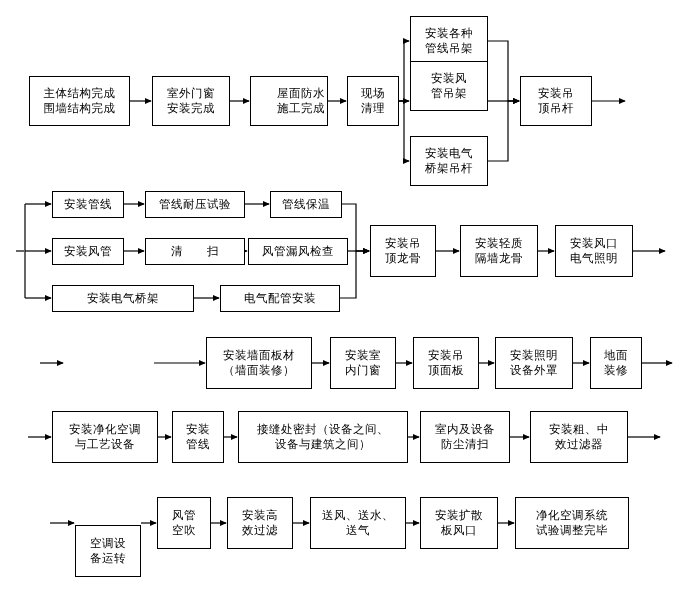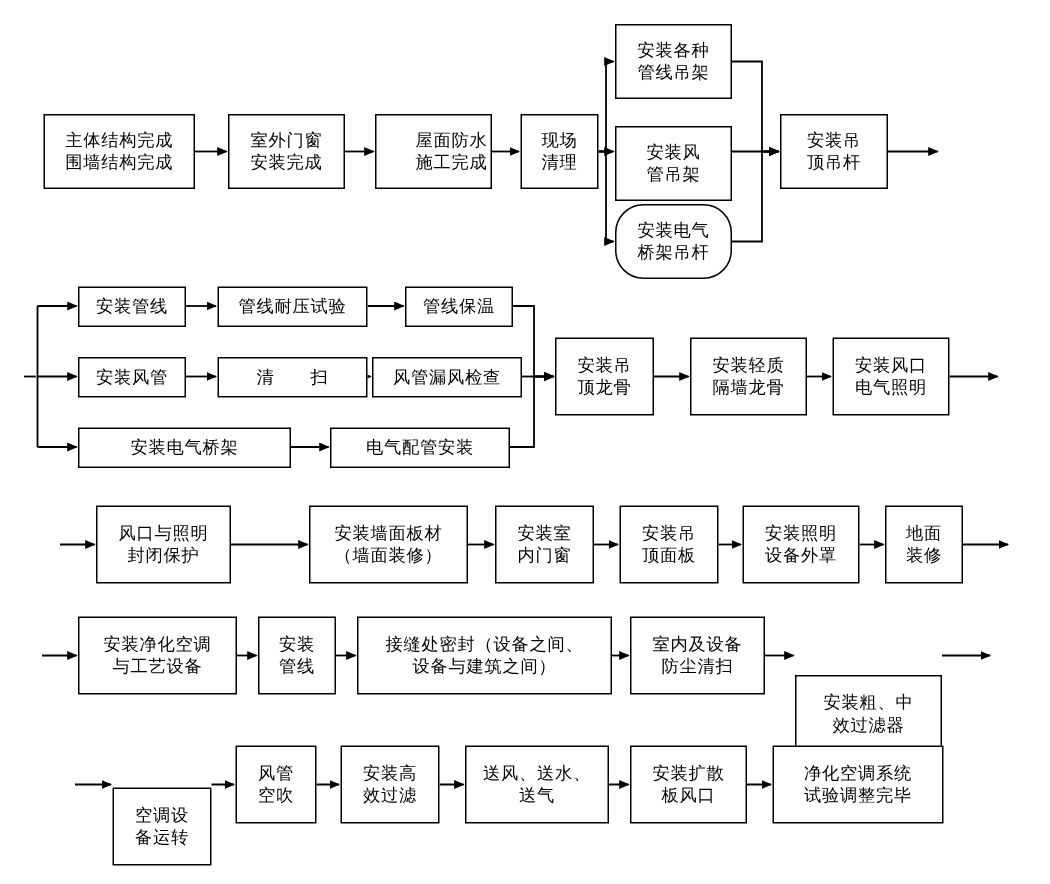--- a/index.html
+++ b/index.html
@@ -114,25 +114,25 @@
 施工完成</span>
   </div>
   <div class="node" style="left:347px;top:76px;width:52px;height:50px;">
     <span>现场
 清理</span>
   </div>
   <div class="node" style="left:410px;top:16px;width:78px;height:50px;">
     <span>安装各种
 管线吊架</span>
   </div>
-  <div class="node" style="left:410px;top:84px;width:78px;height:50px;">
+  <div class="node" style="left:410px;top:61px;width:78px;height:50px;">
     <span>安装风
 管吊架</span>
   </div>
-  <div class="node" style="left:410px;top:136px;width:78px;height:50px;border-radius:19px;">
+  <div class="node" style="left:410px;top:136px;width:78px;height:50px;">
     <span>安装电气
 桥架吊杆</span>
   </div>
   <div class="node" style="left:520px;top:76px;width:72px;height:50px;">
     <span>安装吊
 顶吊杆</span>
   </div>
 
   <div class="node" style="left:52px;top:191px;width:72px;height:27px;">
     <span>安装管线</span>
@@ -164,24 +164,20 @@
   </div>
   <div class="node" style="left:460px;top:225px;width:78px;height:52px;align-items:center;">
     <span>安装轻质
 隔墙龙骨</span>
   </div>
   <div class="node" style="left:555px;top:225px;width:78px;height:52px;">
     <span>安装风口
 电气照明</span>
   </div>
 
-  <div class="node" style="left:64px;top:337px;width:90px;height:52px;">
-    <span>风口与照明
-封闭保护</span>
-  </div>
   <div class="node" style="left:206px;top:337px;width:106px;height:52px;">
     <span>安装墙面板材
 （墙面装修）</span>
   </div>
   <div class="node" style="left:330px;top:337px;width:66px;height:52px;">
     <span>安装室
 内门窗</span>
   </div>
   <div class="node" style="left:413px;top:337px;width:66px;height:52px;">
     <span>安装吊
@@ -205,21 +201,21 @@
 管线</span>
   </div>
   <div class="node" style="left:238px;top:411px;width:170px;height:52px;">
     <span>接缝处密封（设备之间、
 设备与建筑之间）</span>
   </div>
   <div class="node" style="left:420px;top:411px;width:90px;height:52px;">
     <span>室内及设备
 防尘清扫</span>
   </div>
-  <div class="node" style="left:530px;top:411px;width:98px;height:52px;margin-top:39px;">
+  <div class="node" style="left:530px;top:411px;width:98px;height:52px;">
     <span>安装粗、中
 效过滤器</span>
   </div>
 
   <div class="node" style="left:75px;top:497px;width:66px;height:52px;margin-top:28px;">
     <span>空调设
 备运转</span>
   </div>
   <div class="node" style="left:157px;top:497px;width:54px;height:52px;">
     <span>风管

